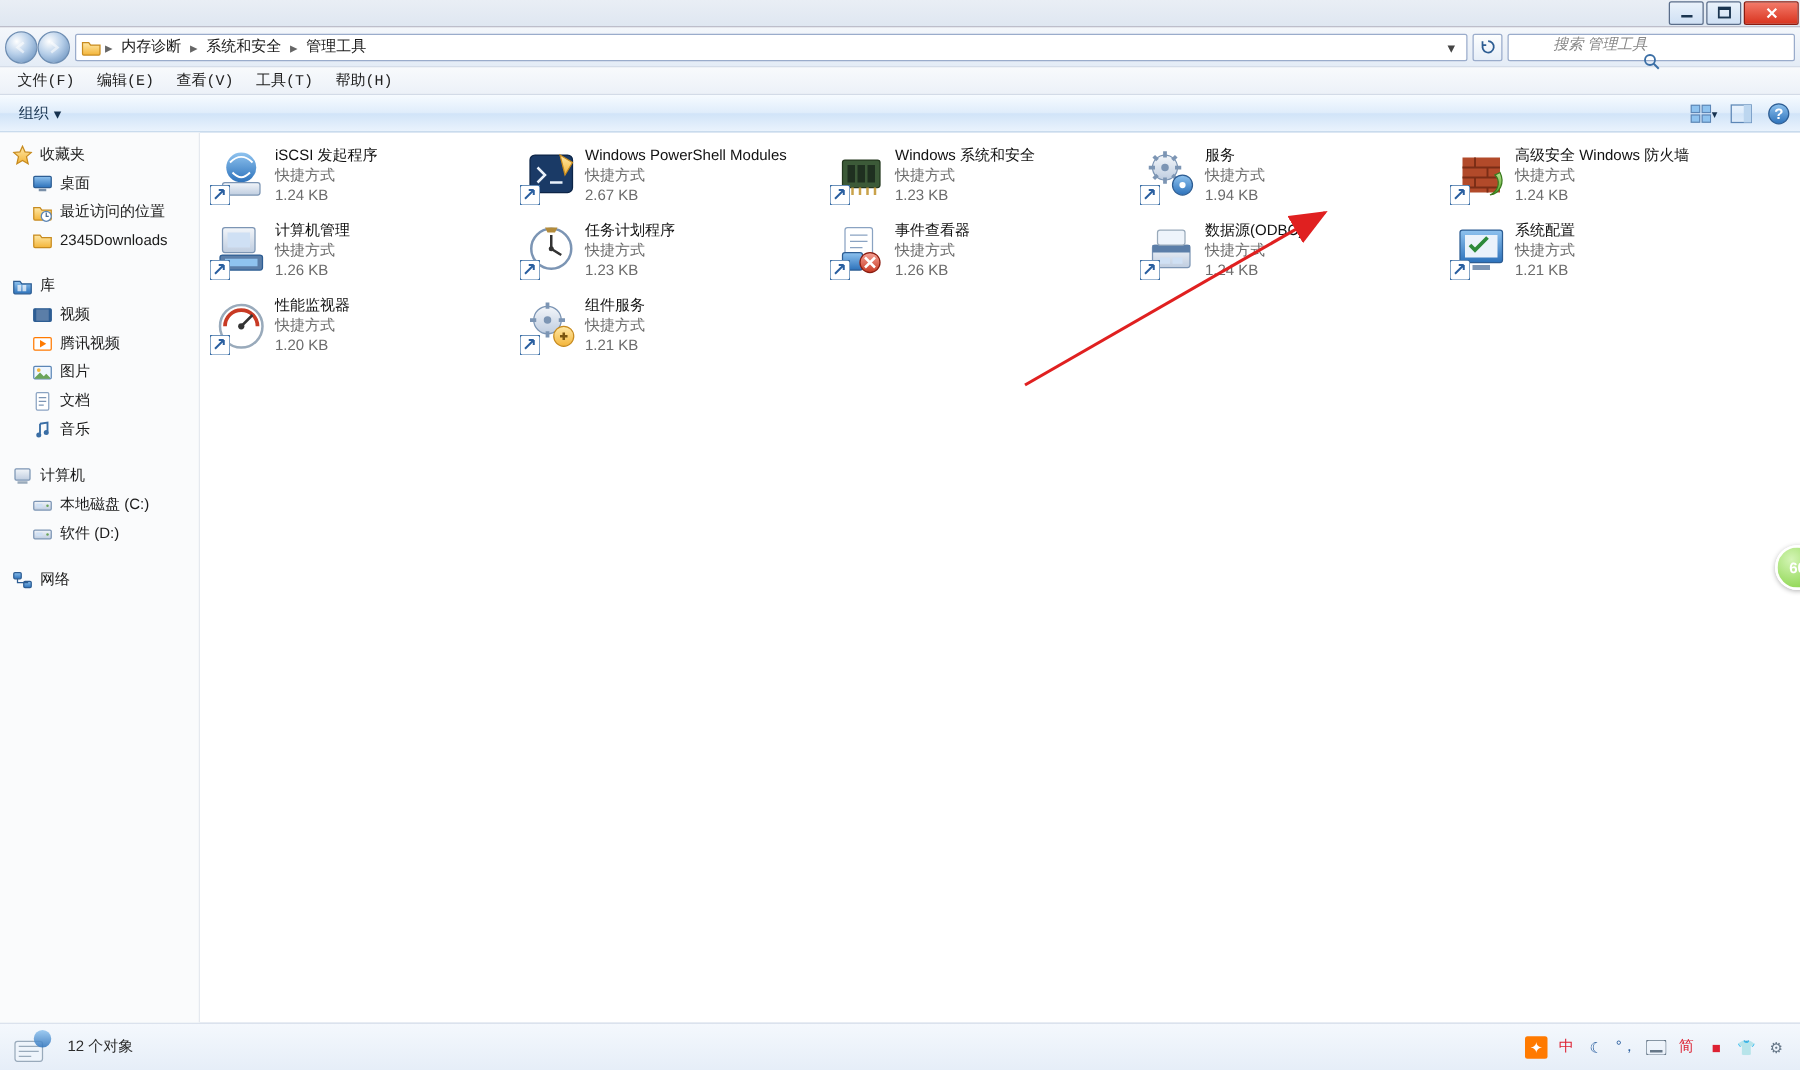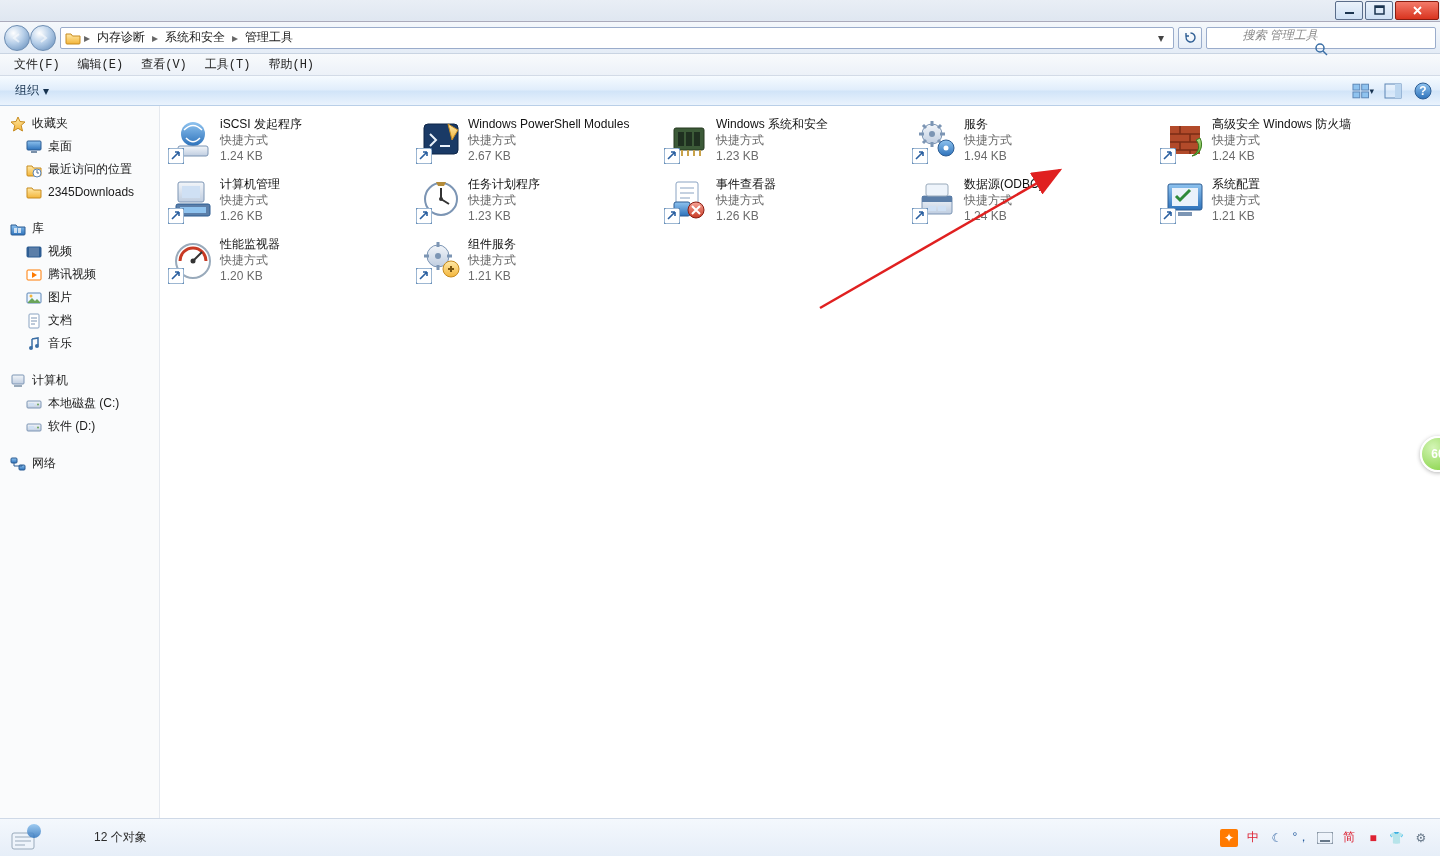--- a/index.html
+++ b/index.html
@@ -52,21 +52,21 @@
 .tile .ticon{width:46px;height:46px;flex:0 0 46px;position:relative;}
 .tile .overlay{position:absolute;left:-2px;bottom:-2px;width:16px;height:16px;}
 .tile .meta{display:flex;flex-direction:column;line-height:1.35;}
 .tile .name{color:#111;}
 .tile .sub{color:#6b6b6b;}
 .arrow{position:absolute;left:480px;top:52px;pointer-events:none;}
 
 
 .statusbar{height:38px;background:linear-gradient(#f4f8fd,#e6eef8);border-top:1px solid #cfd9e7;display:flex;align-items:center;padding:0 10px;gap:10px;}
 .statusbar .sicon{width:34px;height:30px;}
-.statusbar .stext{color:#2b2b2b;margin-left:40px;}
+.statusbar .stext{color:#2b2b2b;}
 .tray{margin-left:auto;display:flex;align-items:center;gap:6px;}
 .trayitem{width:18px;height:18px;display:flex;align-items:center;justify-content:center;color:#555;}
 
 
 .edgebadge{position:absolute;right:-16px;top:330px;width:36px;height:36px;border-radius:50%;background:radial-gradient(circle at 35% 30%,#d4f5b6,#7ecf3a);border:2px solid #fff;box-shadow:0 1px 4px rgba(0,0,0,.3);display:flex;align-items:center;justify-content:center;color:#fff;font-weight:bold;}
 </style>
 </head>
 <body>
 
 <svg width="0" height="0" style="position:absolute">

